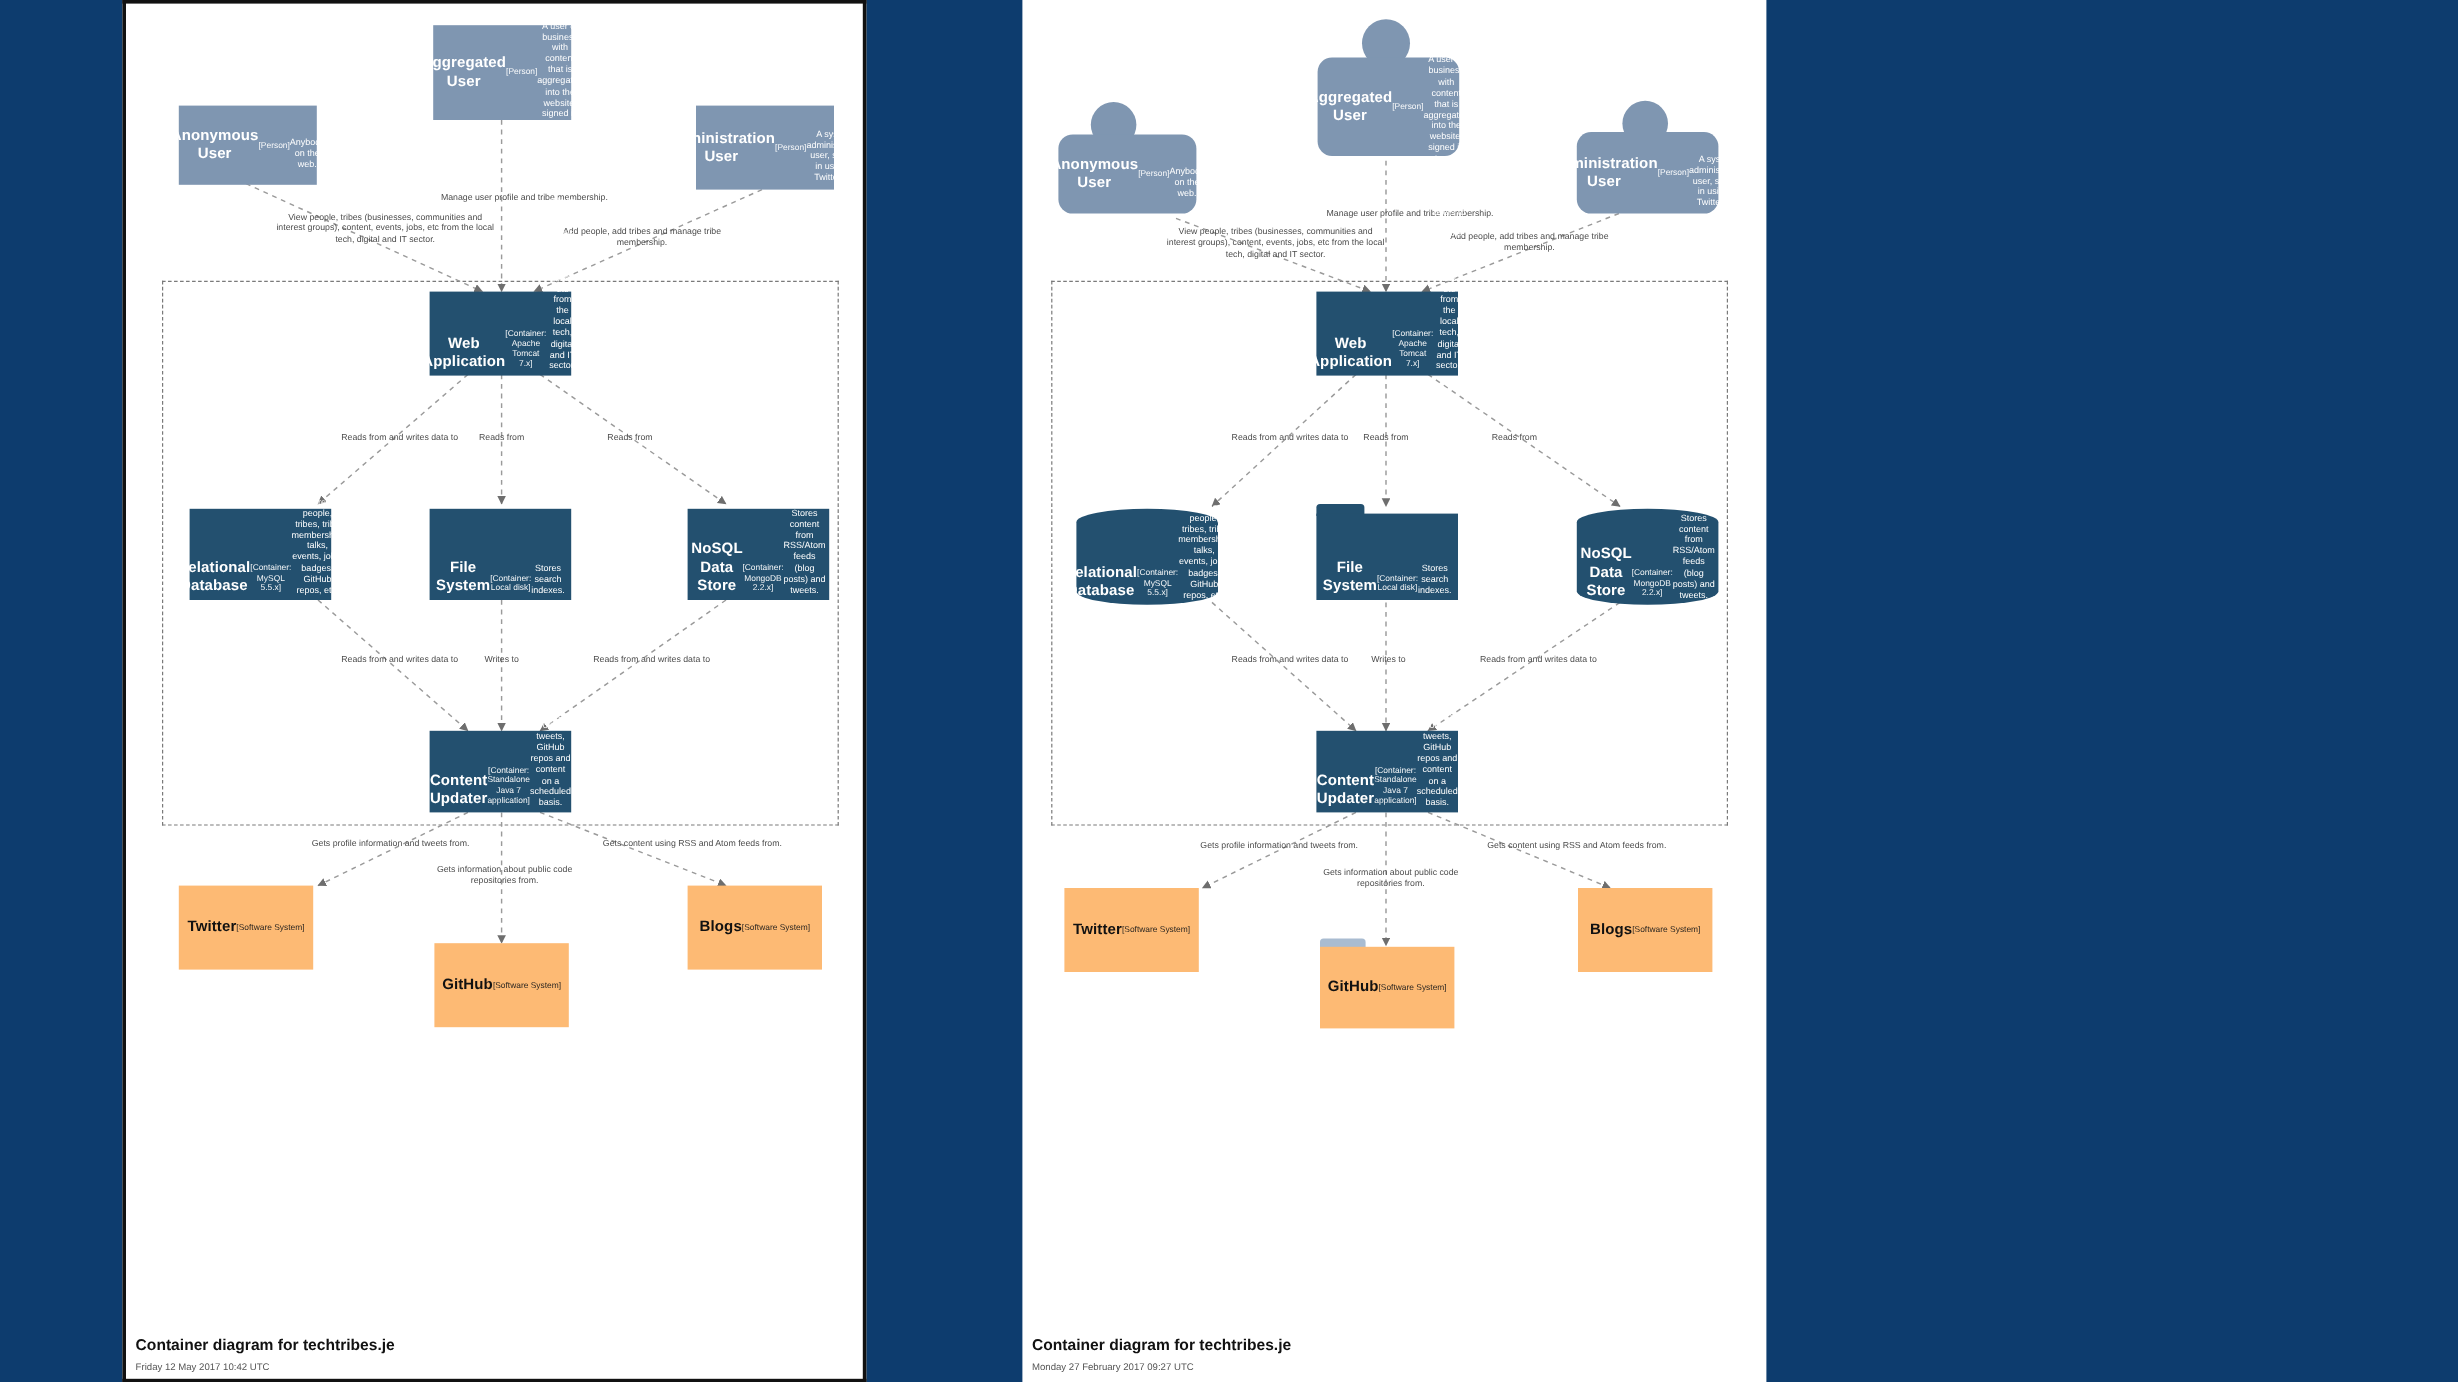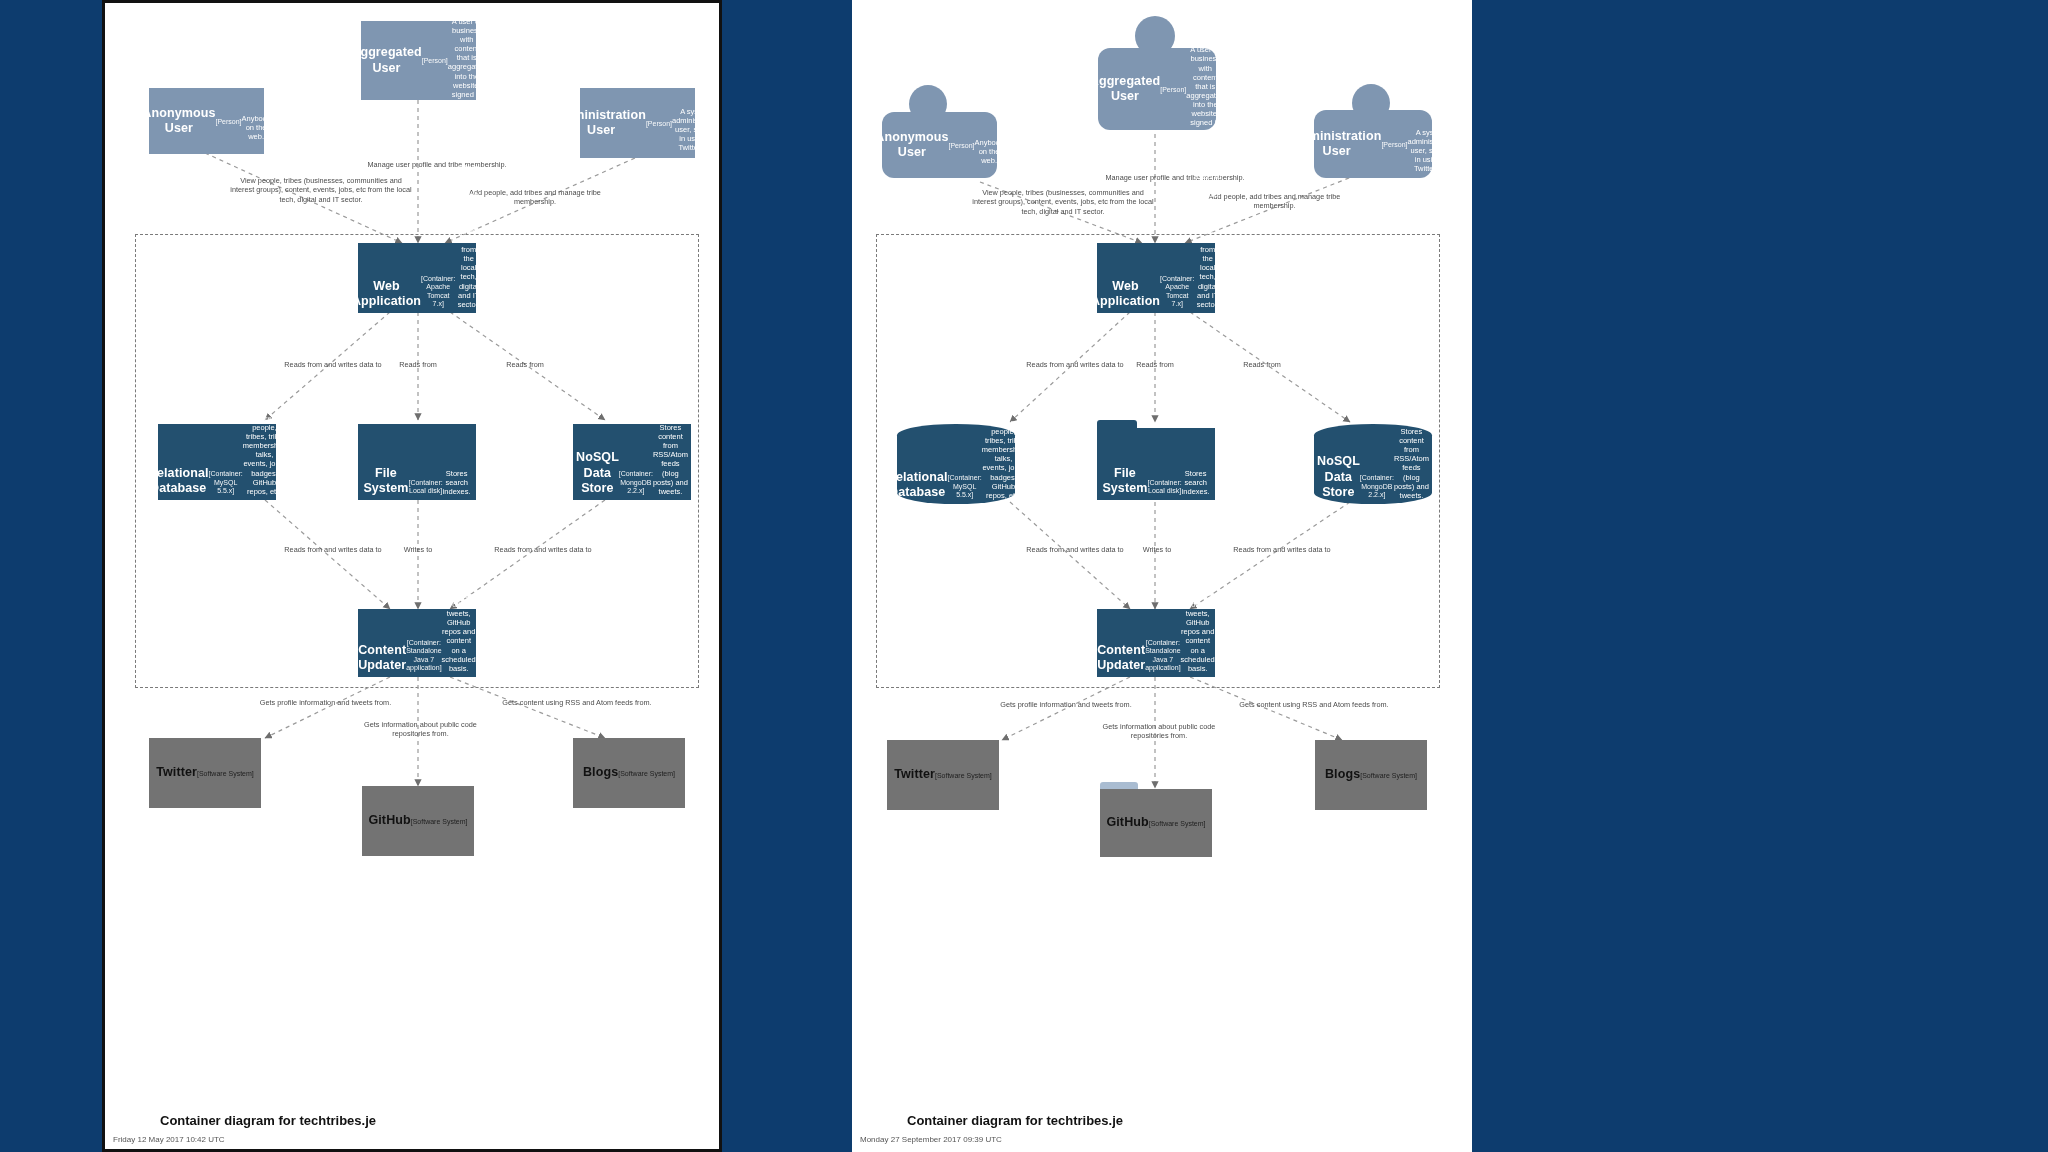--- a/index.html
+++ b/index.html
@@ -45,21 +45,21 @@
   .node .meta{font-size:7px;margin-top:2px;opacity:.95;}
   .node .desc{font-size:7.5px;margin-top:13px;}
 
   
   .person{background:#7f96b1;color:#ffffff;}
   .person .ttl{font-size:12.5px;}
   
   .container-node{background:#23506f;color:#ffffff;align-items:flex-end;}
   .container-node .ttl{font-size:12.5px;}
   
-  .extsys{background:#737373;color:#111111;}
+  .extsys{background:#fdba74;color:#111111;}
   .extsys .ttl{font-size:12.5px;}
   .extsys .meta{font-size:7px;color:#1a1a1a;}
 
   
   .shape-person{border-radius:12px;}
   .head{
     position:absolute;
     background:#7f96b1;
     border-radius:50%;
     z-index:4;
@@ -94,21 +94,21 @@
 
   
   .boundary{
     position:absolute;
     border:1.4px dashed #7a7a7a;
     z-index:1;
   }
 
   
   .footer{position:absolute;left:0;right:0;bottom:0;padding:0 0 8px 8px;z-index:9;}
-  .diagram-title{font-size:13px;font-weight:bold;color:#111;margin-bottom:7px;margin-left:47px;}
+  .diagram-title{font-size:13px;font-weight:bold;color:#111;margin-bottom:7px;}
   .diagram-stamp{font-size:8px;color:#555;}
 </style>
 </head>
 <body style="background: rgb(13, 60, 110);">
 
 <div class="stage">
 
   <div class="panel left">
     <div class="canvas">
 
@@ -329,19 +329,19 @@
         <div class="meta">[Software System]</div>
       </div>
 
       <div class="node extsys" style="left:463px;top:740px;width:112px;height:70px;">
         <div class="ttl">Blogs</div>
         <div class="meta">[Software System]</div>
       </div>
 
       <div class="footer">
         <div class="diagram-title">Container diagram for techtribes.je</div>
-        <div class="diagram-stamp">Monday 27 September 2017 09:39 UTC</div>
+        <div class="diagram-stamp">Monday 27 February 2017 09:27 UTC</div>
       </div>
 
     </div>
   </div>
 
 </div>
 
 </body></html>

